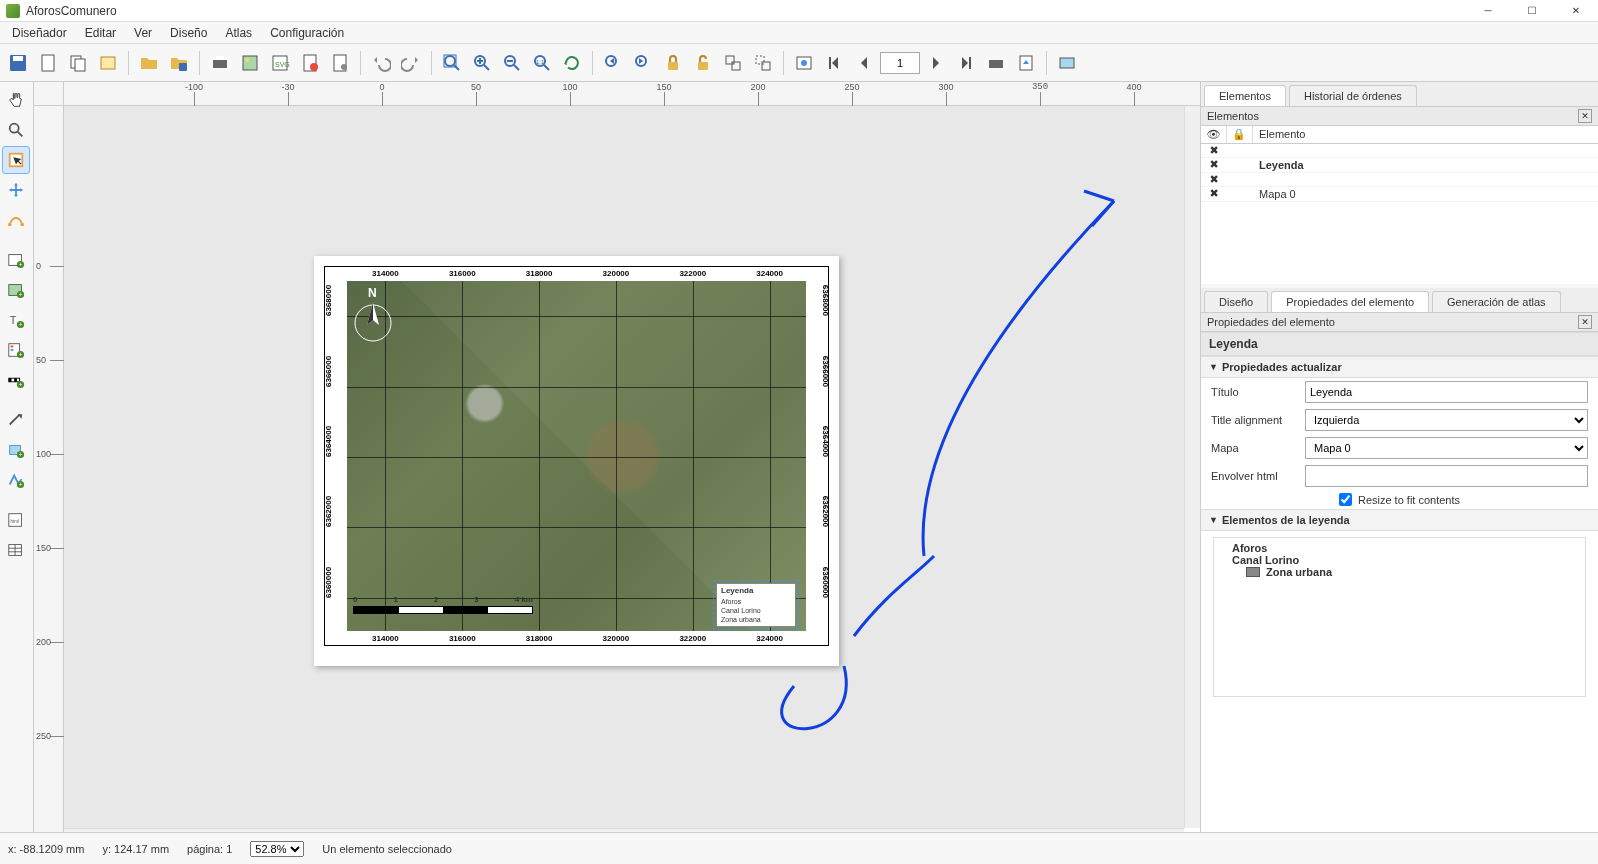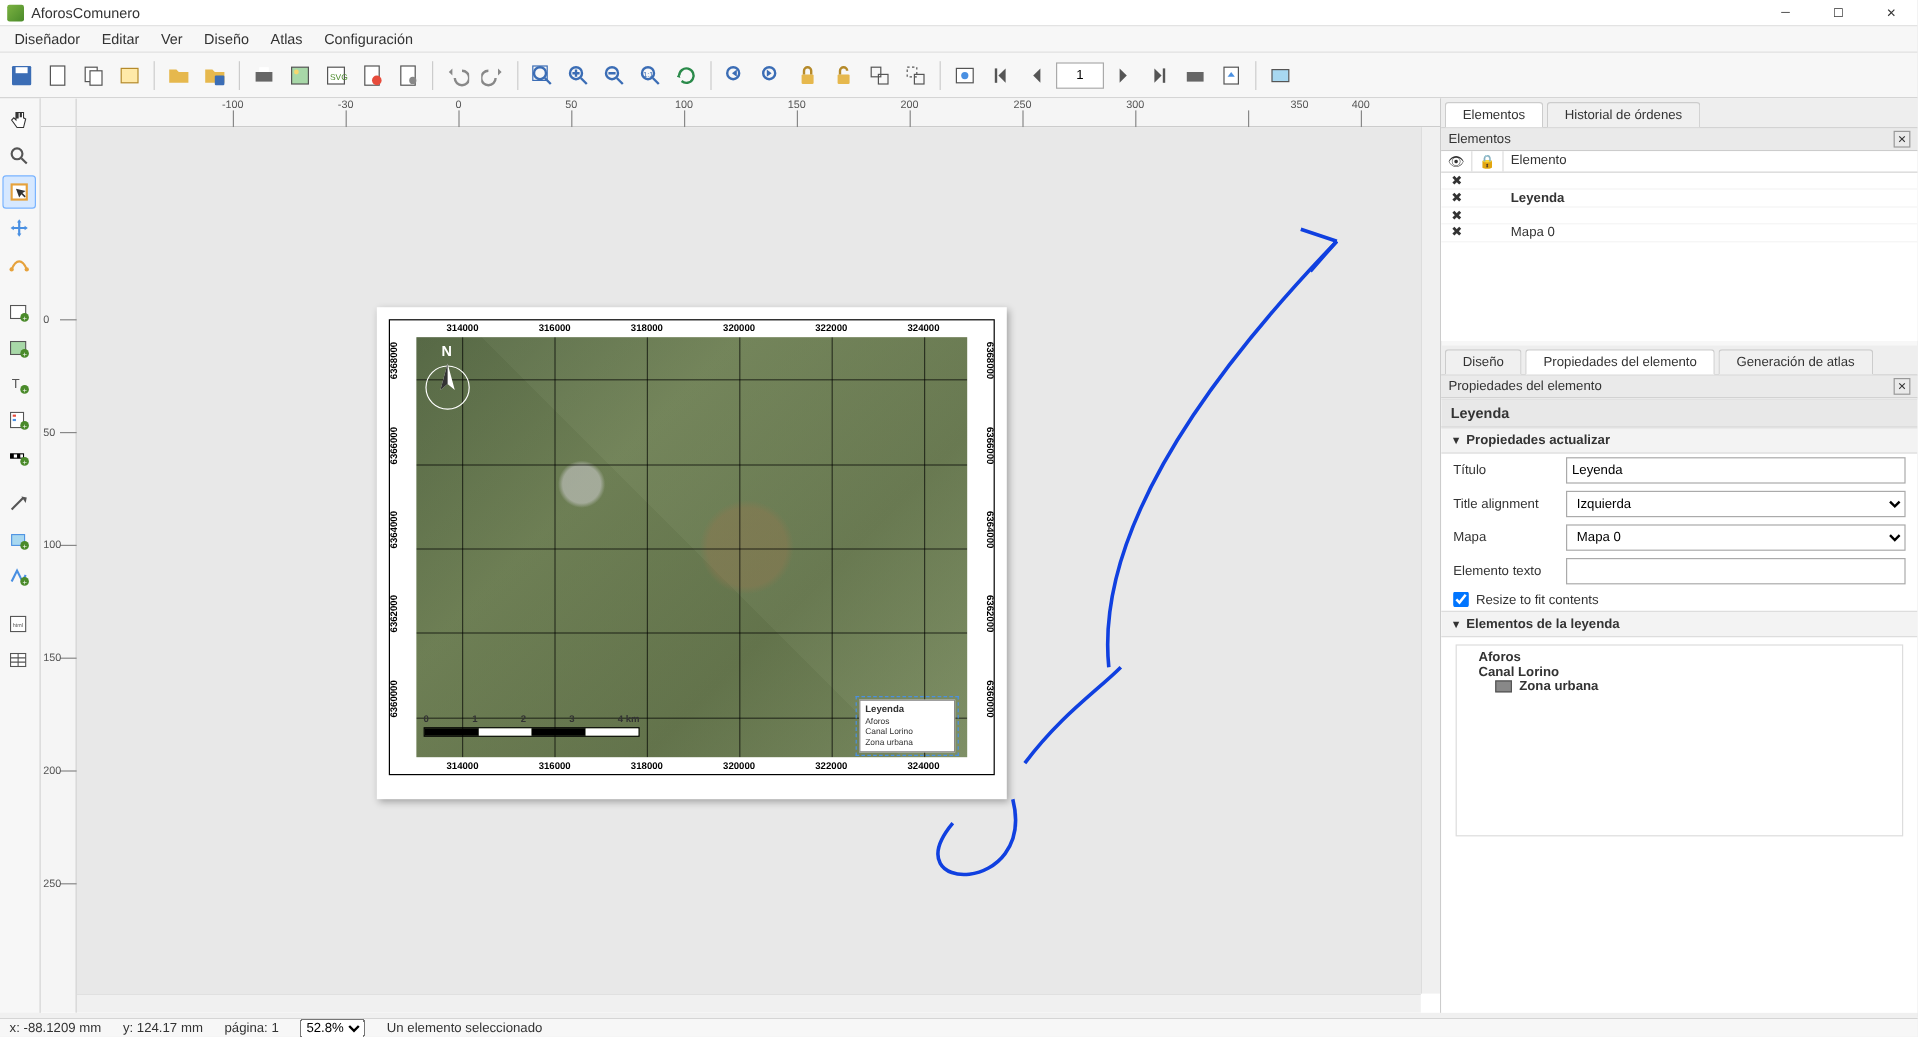--- a/index.html
+++ b/index.html
@@ -89,32 +89,32 @@
 .items-head .c3 { flex:1; padding:2px 6px; }
 .items-row { display:flex; font-size:11px; border-bottom:1px solid #f4f4f4; }
 .items-row .c1, .items-row .c2 { width:26px; text-align:center; }
 .items-row .c3 { flex:1; padding:1px 6px; }
 .items-row.sel .c3 { font-weight:bold; }
 .items-body { height:140px; overflow:auto; background:#fff; }
 
 .props { flex:1; overflow:auto; background:#fff; }
 .section-h { background:#f3f3f3; border-top:1px solid #ddd; border-bottom:1px solid #ddd; padding:4px 8px; font-weight:bold; font-size:11px; display:flex; align-items:center; gap:4px; }
 .section-h .tri { font-size:9px; }
-.form-row { display:flex; align-items:center; padding:3px 10px; gap:6px; }
+.form-row { display:flex; align-items:center; padding:3px 10px; gap:6px;justify-content:center; }
 .form-row label { width:88px; font-size:11px; }
 .form-row input[type=text], .form-row select { flex:1; height:22px; font-size:11px; border:1px solid #aaa; padding:0 4px; background:#fff; }
 .form-row .chk { display:flex; align-items:center; gap:6px; font-size:11px; }
 .btn-small { padding:3px 10px; border:1px solid #aaa; background:#f4f4f4; font-size:11px; cursor:pointer; border-radius:2px; }
 .legend-tree { margin:6px 12px; border:1px solid #ddd; height:160px; padding:4px; font-size:11px; background:#fff; }
 .legend-tree .lvl1 { padding-left:14px; font-weight:bold; }
 .legend-tree .lvl2 { padding-left:28px; font-weight:bold; display:flex; align-items:center; gap:6px;}
 .legend-tree .sw { width:14px; height:10px; background:#888; border:1px solid #555; display:inline-block;}
 
 
-.status { position: fixed; left:0; right:0; bottom:0; height:16px; background:#f7f7f7; border-top:1px solid #ccc; display:flex; align-items:center; gap:18px; padding:0 8px; font-size:11px; }
+.status { position: fixed; left:0; right:0; bottom:0; height:32px; background:#f7f7f7; border-top:1px solid #ccc; display:flex; align-items:center; gap:18px; padding:0 8px; font-size:11px; }
 .status .combo { height:16px; font-size:11px; }
 
 
 .ic-save{fill:#3b6db5;} .ic-folder{fill:#e6b84d;} .ic-new{fill:#fff;stroke:#555;} .ic-print{fill:#666;}
 .ic-zoom{fill:none;stroke:#3b6db5;stroke-width:2;} .ic-refresh{fill:none;stroke:#2a8a4a;stroke-width:2;}
 .ic-lock{fill:#e6b84d;} .ic-arrow{fill:#555;}
 </style>
 </head>
 <body>
 
@@ -465,21 +465,21 @@
         <div class="lbl" style="left: 506px;">100</div>
         <div class="tick" style="left: 600px;"></div>
         <div class="lbl" style="left: 600px;">150</div>
         <div class="tick" style="left: 694px;"></div>
         <div class="lbl" style="left: 694px;">200</div>
         <div class="tick" style="left: 788px;"></div>
         <div class="lbl" style="left: 788px;">250</div>
         <div class="tick" style="left: 882px;"></div>
         <div class="lbl" style="left: 882px;">300</div>
         <div class="tick" style="left: 976px;"></div>
-        <div class="lbl" style="left: 1019px;">350</div>
+        <div class="lbl" style="left: 976px; font-family: Liberation Mono, monospace;">350</div>
         <div class="tick" style="left: 1070px;"></div>
         <div class="lbl" style="left: 1070px;">400</div>
       </div>
     <div class="ruler-v" id="ruler-v">
         <div class="tick" style="top: 160px;"></div>
         <div class="lbl" style="top: 160px;">0</div>
         <div class="tick" style="top: 254px;"></div>
         <div class="lbl" style="top: 254px;">50</div>
         <div class="tick" style="top: 348px;"></div>
         <div class="lbl" style="top: 348px;">100</div>
@@ -638,21 +638,21 @@
       </div>
       <div class="form-row">
         <label>Title alignment</label>
         <select><option>Izquierda</option></select>
       </div>
       <div class="form-row">
         <label>Mapa</label>
         <select><option>Mapa 0</option></select>
       </div>
       <div class="form-row">
-        <label>Elemento texto</label>
+        <label>Envolver html</label>
         <input type="text" value="" style="">
       </div>
       <div class="form-row">
         <div class="chk">
           <input type="checkbox" checked="" style="">
           <span>Resize to fit contents</span>
         </div>
       </div>
 
       <div class="section-h">

